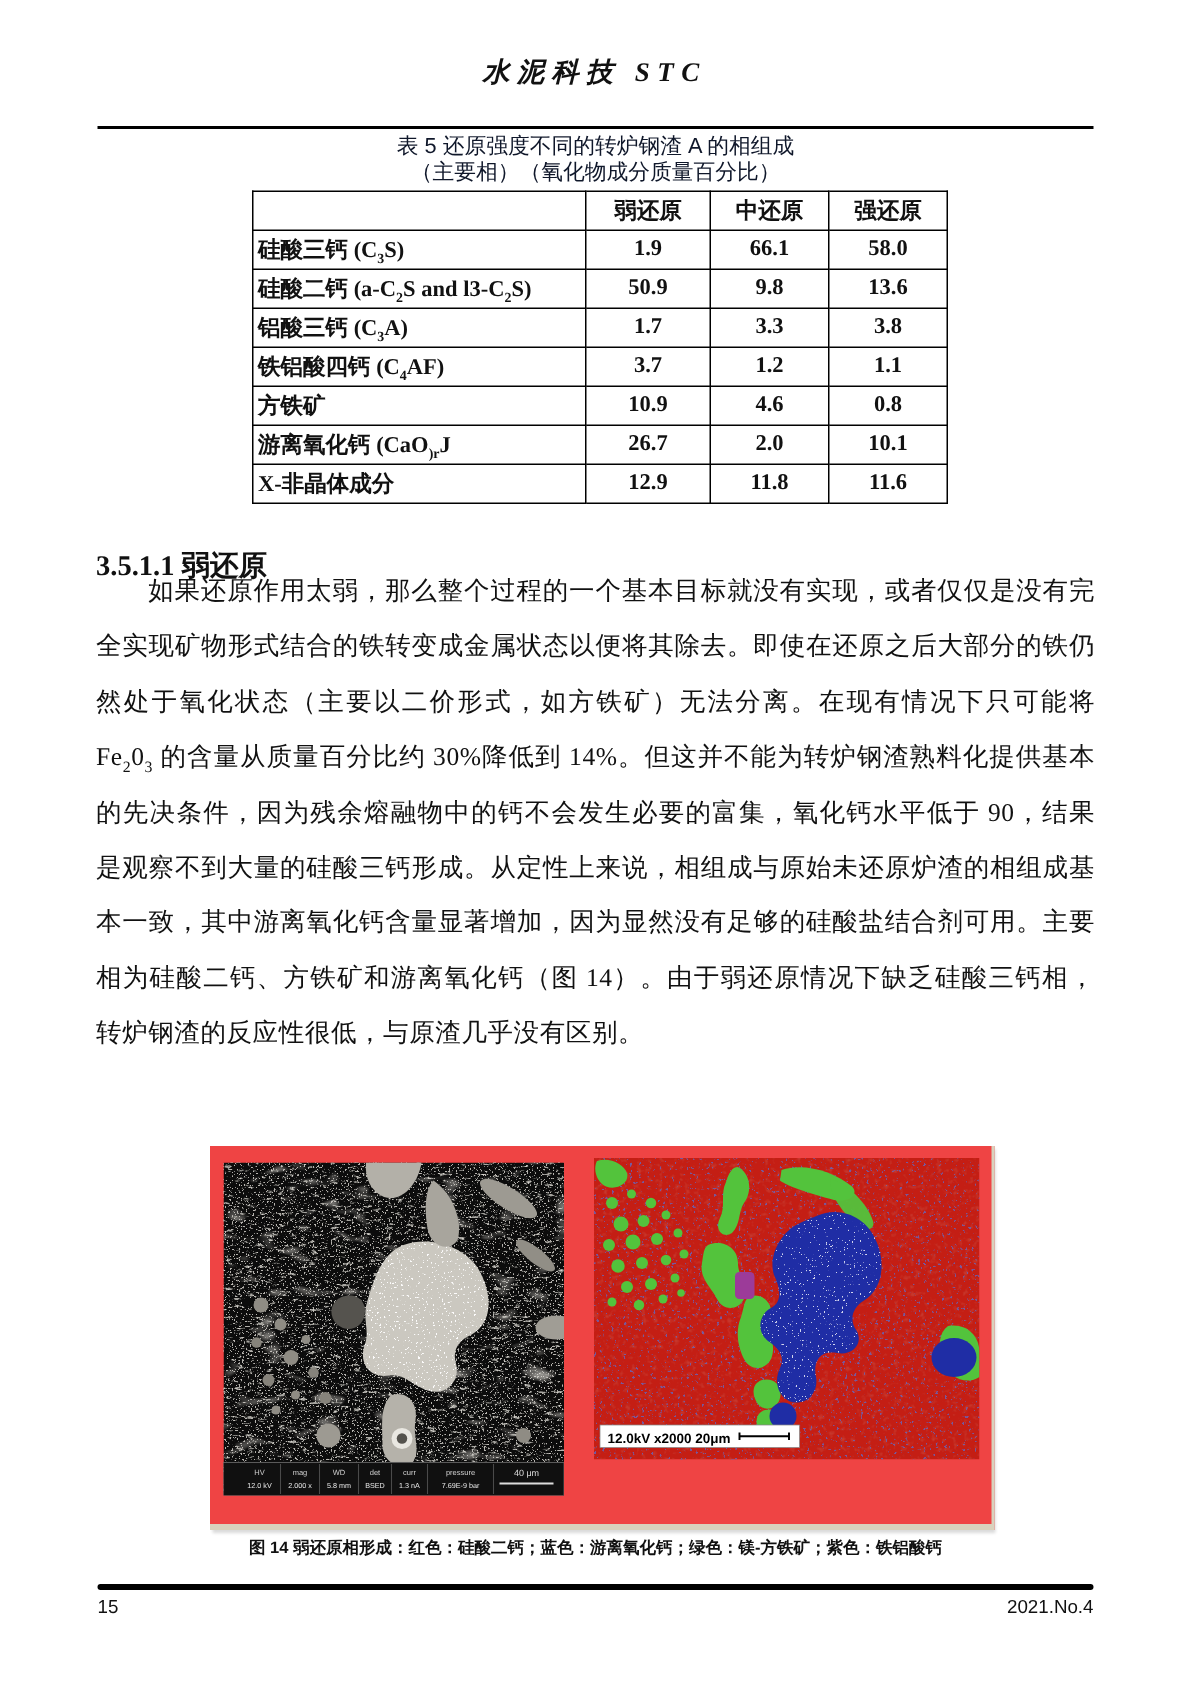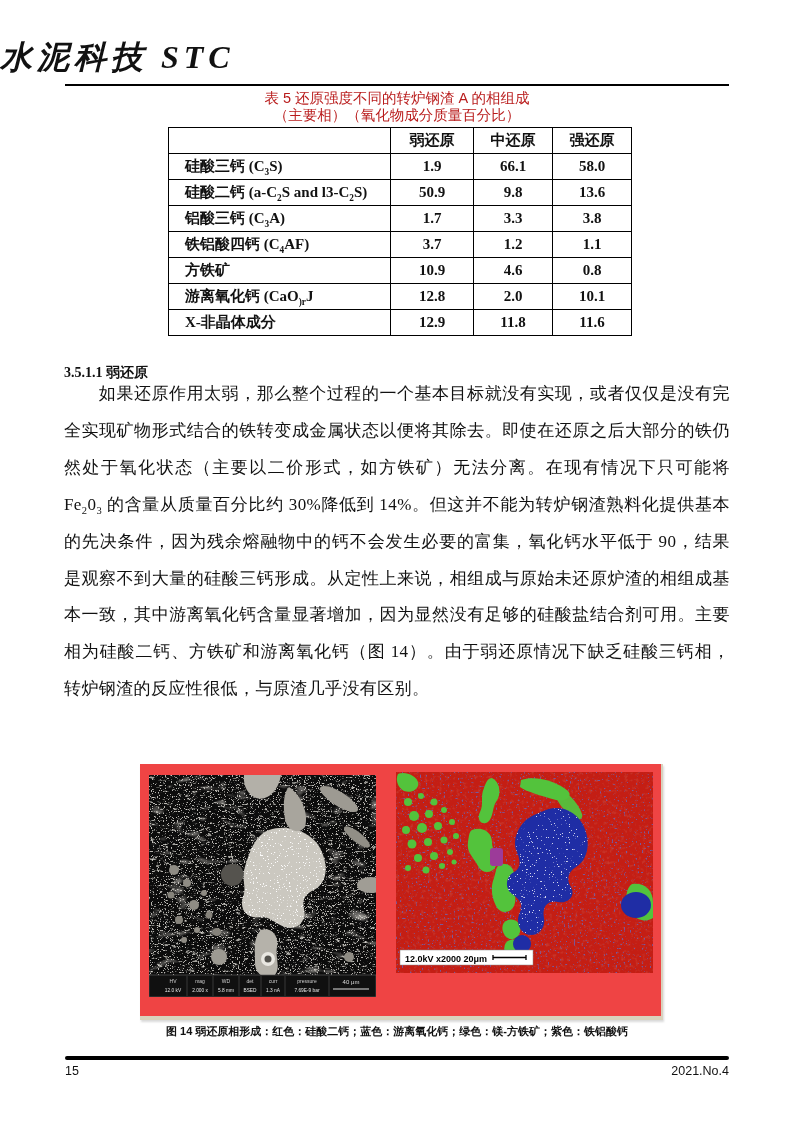--- a/index.html
+++ b/index.html
@@ -1,39 +1,39 @@
 <!DOCTYPE html>
 <html><head>
 <meta charset="utf-8">
 <style>
   html,body{margin:0;padding:0;background:#fff;}
   body{width:793px;height:1122px;position:relative;overflow:hidden;
        font-family:"Liberation Serif","DejaVu Serif",serif;color:#111;}
   .page{position:absolute;inset:0;background:#fff;}
 
-  .doc-header{position:absolute;top:36px;left:0;width:793px;text-align:left;
-    font-size:32px;font-style:italic;font-weight:600;letter-spacing:5px;}
+  .doc-header{position:absolute;top:36px;left:0;width:793px;text-align:center;
+    font-size:18px;font-style:italic;font-weight:600;letter-spacing:5px;}
   .rule{position:absolute;left:65px;width:664px;background:#000;}
   .rule-top{top:84px;height:2px;}
   .rule-bottom{top:1056px;height:4px;border-radius:2px;}
 
   .tbl-title{position:absolute;top:90px;left:65px;width:664px;text-align:center;
     font-family:"Liberation Sans","DejaVu Sans",sans-serif;
-    font-size:14.5px;line-height:17px;color:#b91c1c;}
+    font-size:14.5px;line-height:17px;color:#0f172a;}
 
   table.phase-table{position:absolute;left:168px;top:127px;border-collapse:collapse;
     table-layout:fixed;width:463px;}
   .phase-table col.c0{width:222px}.phase-table col.c1{width:83px}
   .phase-table col.c2{width:79px}.phase-table col.c3{width:79px}
   .phase-table th,.phase-table td{border:1.7px solid #000;height:25px;
     font-size:15px;font-weight:bold;text-align:center;padding:0 2px;margin-top:40px;}
-  .phase-table td.lbl{text-align:left;padding-left:16px;}
+  .phase-table td.lbl{text-align:left;padding-left:3px;}
   sub{font-size:0.62em;line-height:0;}
 
-  .sec-heading{position:absolute;top:364px;left:64px;font-size:14px;font-weight:bold;}
+  .sec-heading{position:absolute;top:364px;left:64px;font-size:19px;font-weight:bold;}
   .body-para{position:absolute;top:376px;left:64px;width:666px;margin:0;
     font-size:17px;line-height:36.9px;text-align:justify;text-indent:2.05em;
     letter-spacing:0.4px;}
 
   .fig-strip{position:absolute;left:140px;top:764px;width:523px;height:256px;
     background:#ef4444;box-shadow:inset -2px -4px 0 #d9d2bd, 1px 2px 2px rgba(0,0,0,.15);}
   .sem-wrap{position:absolute;left:9px;top:11px;}
   .phase-wrap{position:absolute;left:256px;top:8px;}
 
   .fig-caption{position:absolute;top:1024px;left:65px;width:664px;text-align:center;
@@ -100,21 +100,21 @@
         <td>1.1</td>
       </tr>
       <tr>
         <td class="lbl"><span>方铁矿</span></td>
         <td>10.9</td>
         <td>4.6</td>
         <td>0.8</td>
       </tr>
       <tr>
         <td class="lbl"><span>游离氧化钙  (CaO</span><sub>)r</sub><span>J</span></td>
-        <td>12.8</td>
+        <td>26.7</td>
         <td>2.0</td>
         <td>10.1</td>
       </tr>
       <tr>
         <td class="lbl"><span>X-非晶体成分</span></td>
         <td>12.9</td>
         <td>11.8</td>
         <td>11.6</td>
       </tr>
     </tbody>

